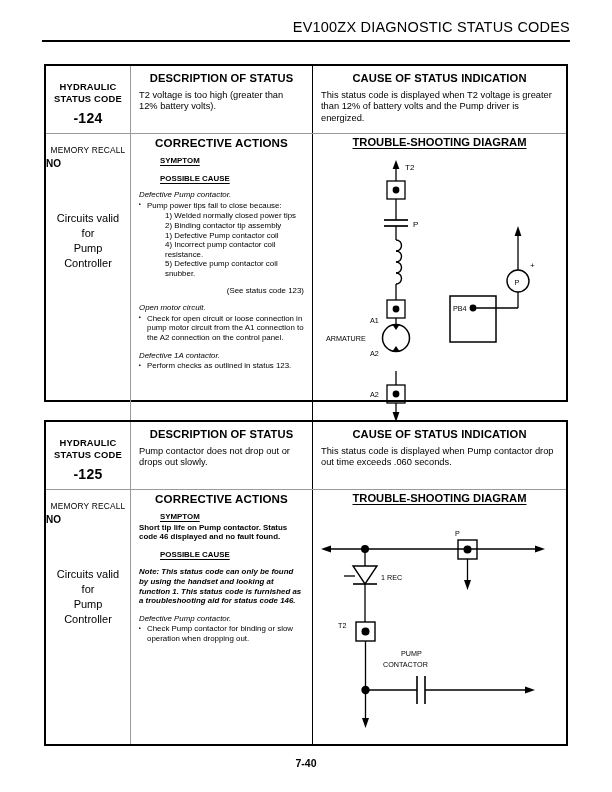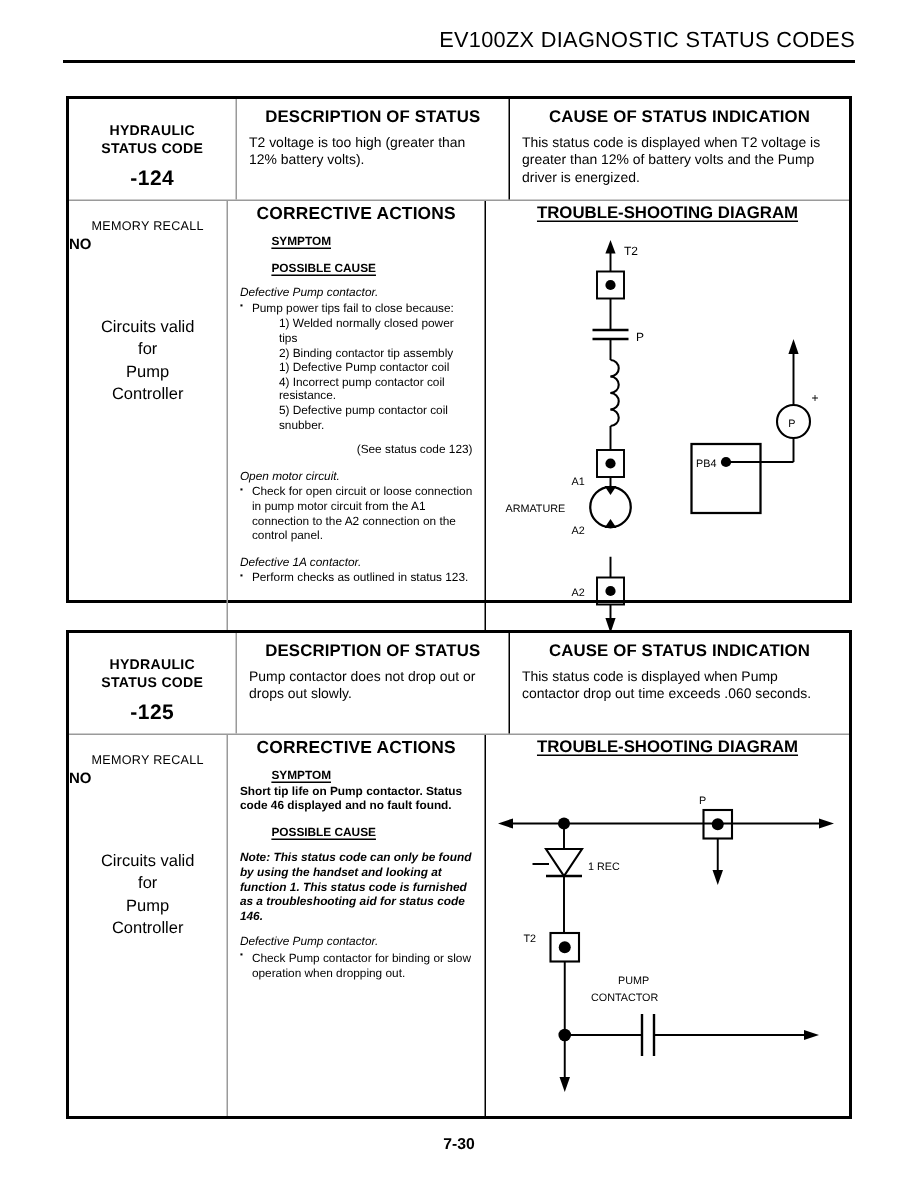--- a/index.html
+++ b/index.html
@@ -38,21 +38,21 @@
     width: 524px;
     border: 2.2px solid #000;
     background: #fff;
   }
   #block-124 { top: 64px; height: 338px; }
   #block-125 { top: 420px; height: 326px; }
 
   .block-row { display: flex; }
   .row-top { border-bottom: 1.1px solid #9a9a9a; }
 
-  .col-left   { width: 112px;  border-right: 1.1px solid #9a9a9a; }
+  .col-left   { width: 85px;  border-right: 1.1px solid #9a9a9a; }
   .col-mid    { width: 182px; border-right: 1.8px solid #000; }
   .col-right  { flex: 1; }
 
   .cell { padding: 6px 8px 7px 8px; }
 
   .col-head {
     text-align: center;
     font-weight: bold;
     font-size: 11.2px;
     line-height: 13.5px;
@@ -384,16 +384,16 @@
 
             <line class="stroke" x1="52.5" y1="186" x2="52.5" y2="214" stroke-width="1.3"></line>
             <polygon points="52.5,224 49,214 56,214" fill="#000"></polygon>
           </svg>
         </div>
       </div>
     </div>
   </div>
 
   <div class="page-footer">
-    <span>7-30</span>
+    <span>7-40</span>
   </div>
 
 </div>
 
 </body></html>

